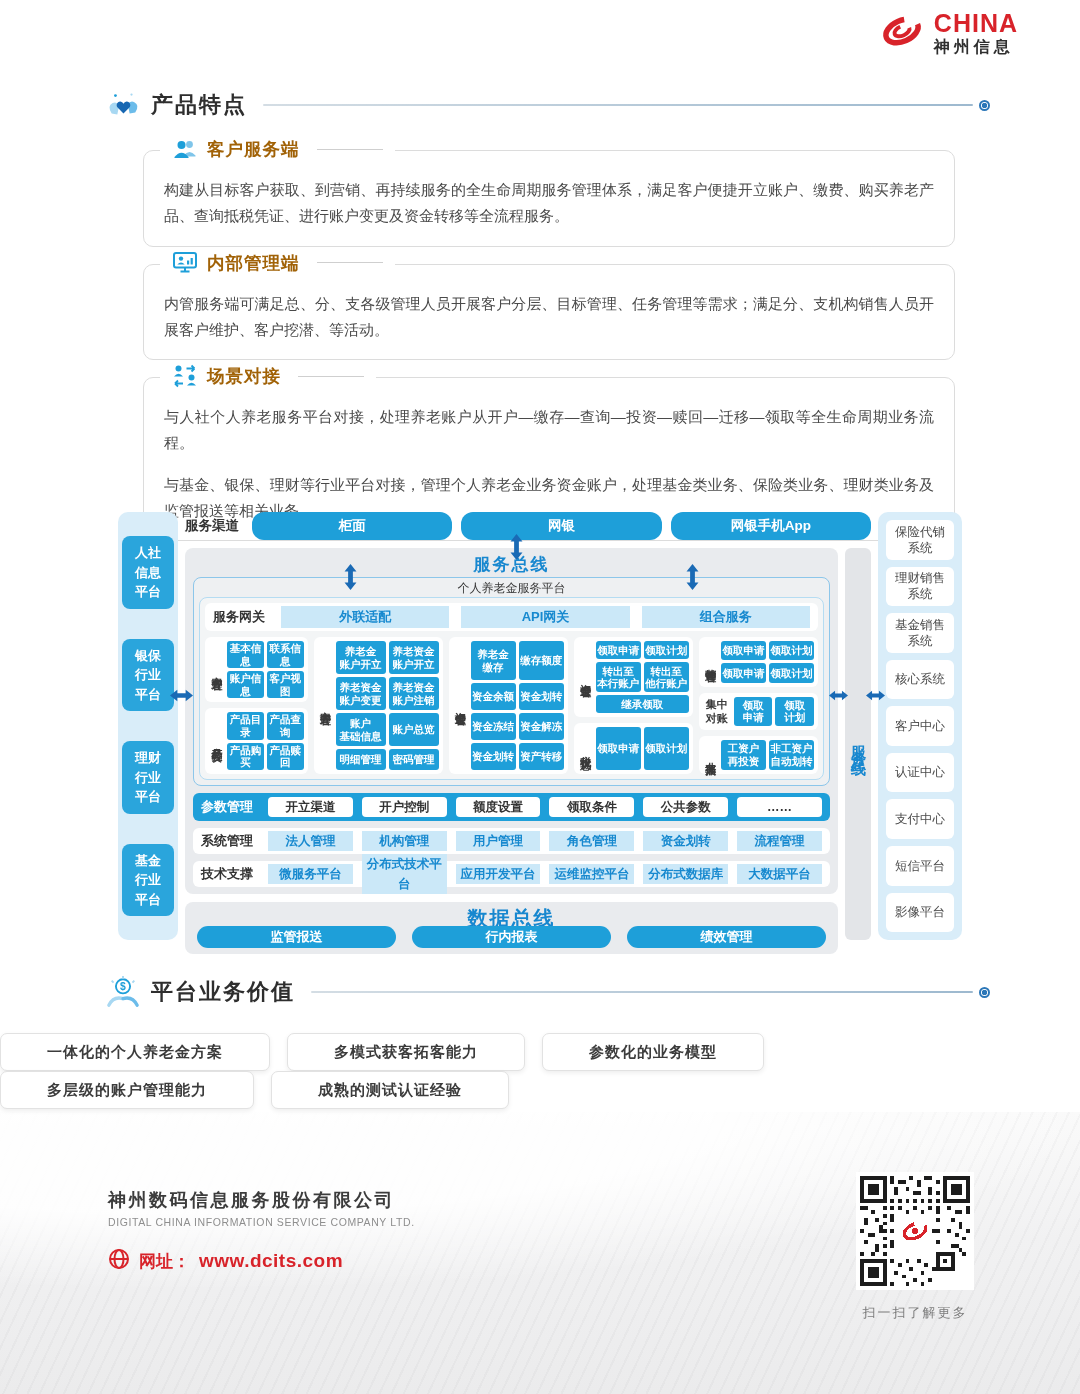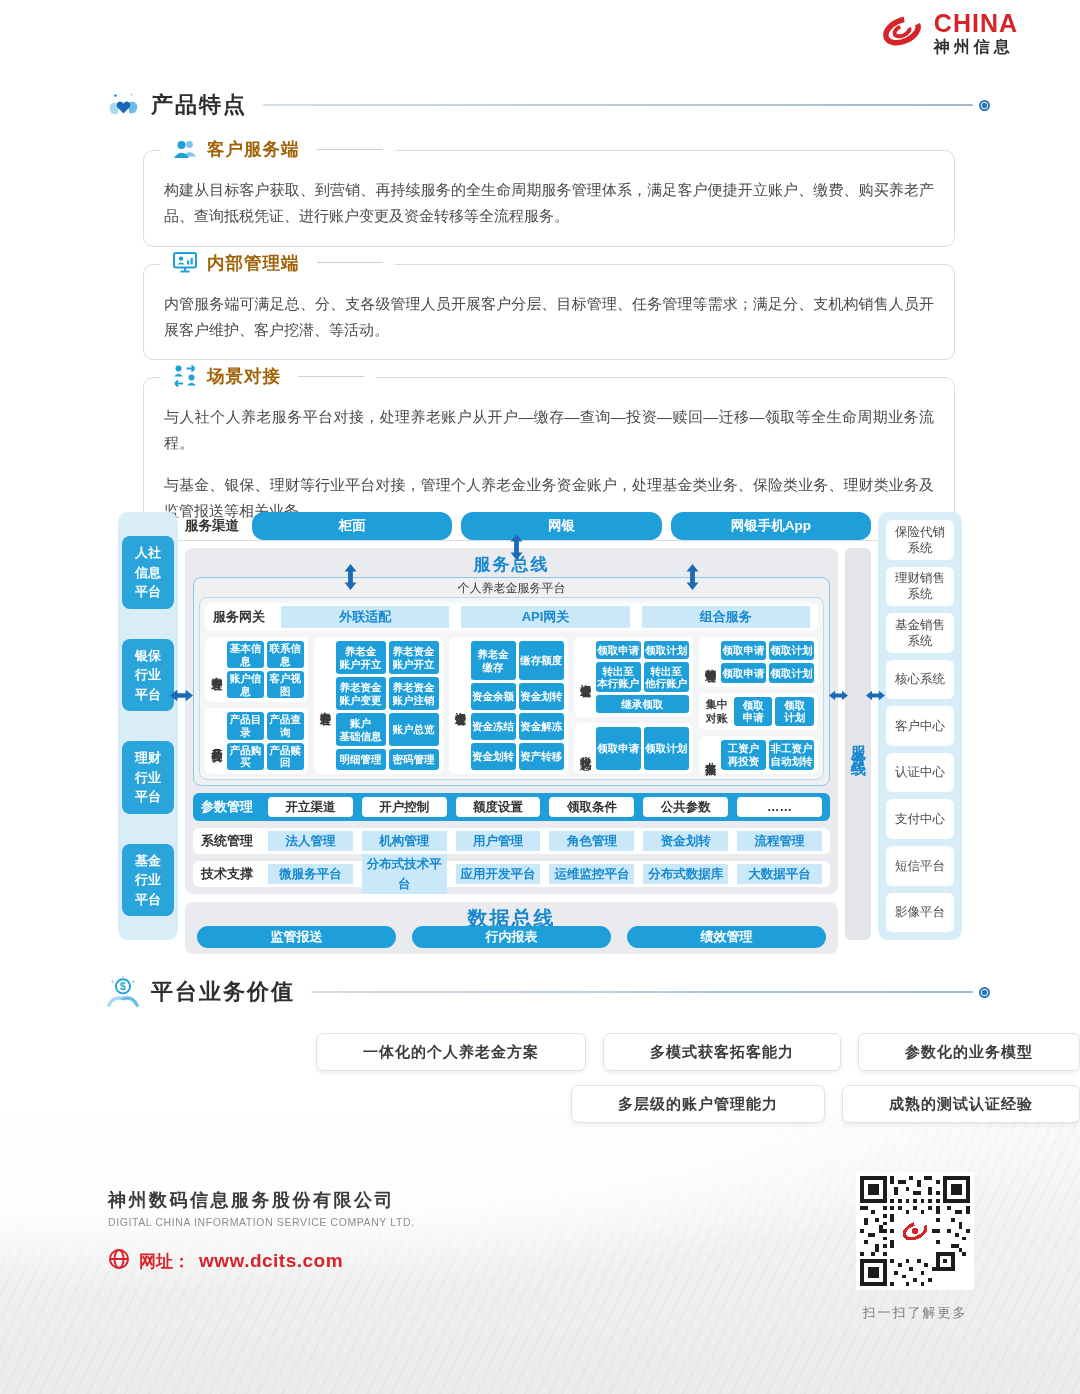--- a/index.html
+++ b/index.html
@@ -97,21 +97,21 @@
 
   .d-right { width:84px; padding:8px 8px; display:flex; flex-direction:column; gap:7px; }
   .rsys { flex:1; background:#fff; border-radius:6px; display:flex; align-items:center; justify-content:center;
           text-align:center; font-size:12.5px; color:#4a4a4a; line-height:1.3; white-space:pre-line; }
 
   .arrow { position:absolute; z-index:3; }
   .arrow svg { display:block; }
 
   
   .value-rows { position:absolute; left:0; right:0; }
-  .value-row { display:flex; justify-content:flex-end; gap:17px; margin-bottom:14px; }
+  .value-row { display:flex; justify-content:flex-start; gap:17px; }
   .vbox { background:#fff; border:1px solid #e2e2e2; border-radius:7px; box-shadow:0 2px 5px rgba(0,0,0,.07);
           font-size:15px; font-weight:bold; color:#3c3c3c; line-height:36px; height:38px; padding:0 46px; letter-spacing:1px; }
 
   
   .company { position:absolute; left:108px; top:1188px; }
   .company-cn { font-size:18px; font-weight:bold; color:#3c3c3c; letter-spacing:2.5px; }
   .company-en { font-size:10.5px; color:#8e8e8e; letter-spacing:.6px; margin-top:4px; }
   .website { display:flex; align-items:center; gap:9px; margin-top:20px; }
   .website-label { color:#d8232a; font-weight:bold; font-size:17px; }
   .website-url { color:#d8232a; font-weight:bold; font-size:19px; letter-spacing:.5px; text-decoration:none; }

